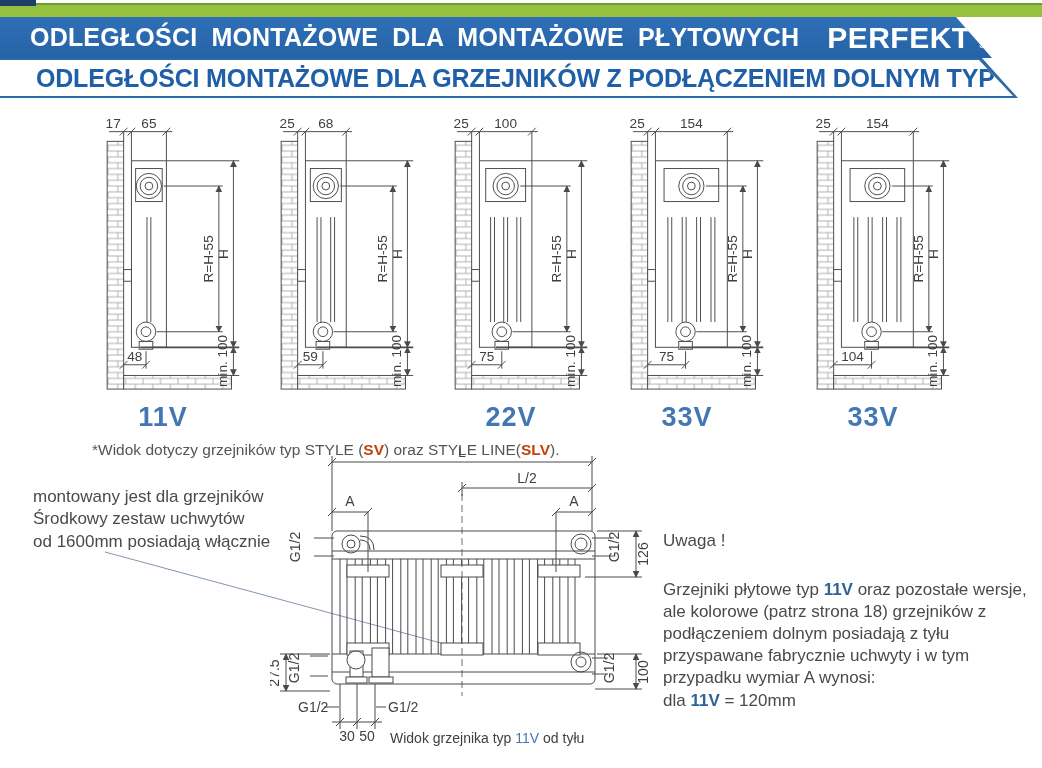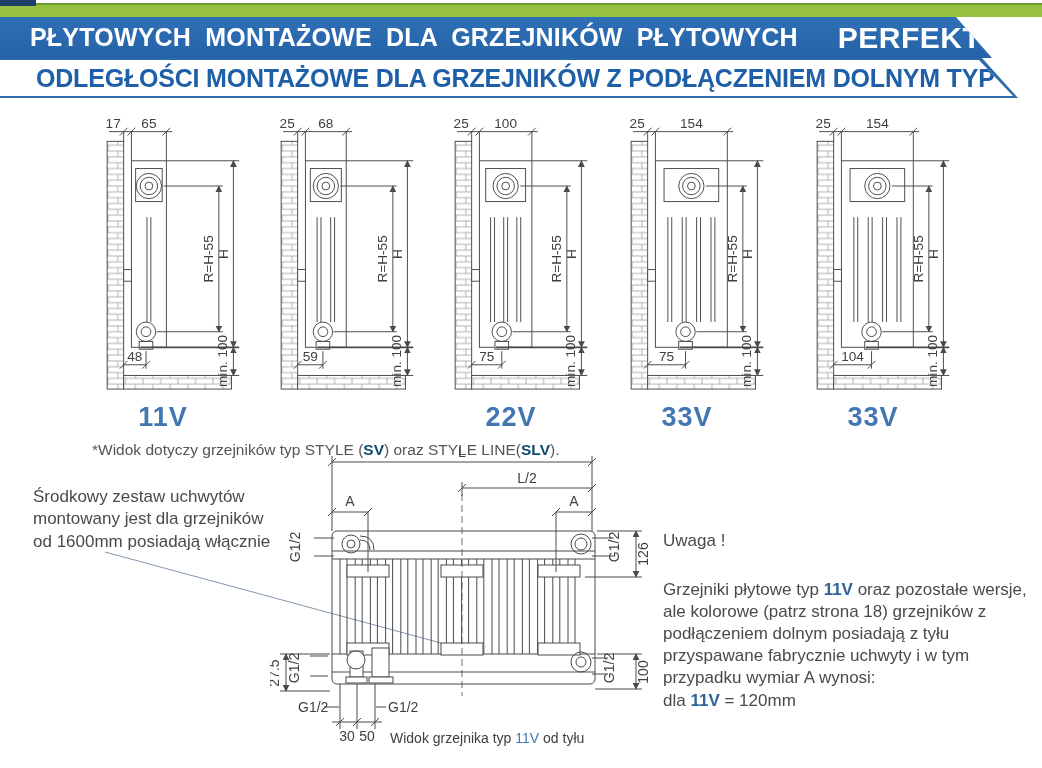--- a/index.html
+++ b/index.html
@@ -7,56 +7,56 @@
         font-family:"Liberation Sans",sans-serif;}
   
   .green-edge{position:absolute;left:0;top:3px;width:1042px;height:2px;background:#6f9c2f;}
   .green-band{position:absolute;left:0;top:5px;width:1042px;height:12px;background:#95c13e;}
   .navy-chip{position:absolute;left:0;top:0;width:36px;height:6px;background:#1e3f69;}
   .blue-banner{position:absolute;left:0;top:17px;width:992px;height:41px;
     background:linear-gradient(#2f6fb5,#2563a8);
     clip-path:polygon(0 0,956px 0,992px 100%,0 100%);
     display:flex;align-items:center;padding-left:30px;box-sizing:border-box;}
   .banner-title{color:#fff;font-size:25px;font-weight:700;letter-spacing:.2px;word-spacing:7px;white-space:nowrap;}
-  .brand{display:flex;align-items:flex-start;margin-left:40px;color:#fff;}
+  .brand{display:flex;align-items:flex-start;margin-left:28px;color:#fff;}
   .brand-main{font-size:30px;font-weight:800;letter-spacing:.5px;line-height:30px;}
   .brand-mark{margin-left:-2px;margin-top:-2px;}
   .brand-suffix{font-size:12px;font-weight:400;letter-spacing:.5px;margin-left:-6px;margin-top:14px;}
   .sub-outer{position:absolute;left:0;top:58px;width:1018px;height:40px;background:#2d6aa8;
     clip-path:polygon(0 0,982px 0,1018px 100%,0 100%);}
   .sub-inner{position:absolute;left:0;top:2px;width:1013px;height:36px;background:#ffffff;
     clip-path:polygon(0 0,979px 0,1013px 100%,0 100%);}
   .sub-text{padding-left:36px;font-size:25px;font-weight:700;color:#1e5fa7;line-height:36px;
     letter-spacing:-.2px;white-space:nowrap;}
   
   .slot{position:absolute;top:112px;width:170px;}
   .slot .type-label{text-align:center;font-size:27px;font-weight:700;color:#4277b3;letter-spacing:1px;margin-top:0;}
   svg text{font-family:"Liberation Sans",sans-serif;fill:#3f3f3f;font-size:14px;}
   
   .note-line{position:absolute;left:92px;top:441px;font-size:15.5px;color:#555;}
-  .note-line .bv{color:#0c4a6e;}
+  .note-line .bv{color:#c2410c;}
   .left-note{position:absolute;left:33px;top:486px;font-size:17px;color:#4a4a4a;line-height:1.32;}
   .right-note{position:absolute;left:663px;top:530px;width:380px;font-size:17px;color:#4a4a4a;line-height:1.3;}
   .right-note .uwaga{margin:0 16px 27px 0;}
   .right-note p{margin:0;}
   .bv{color:#2d6398;font-weight:700;}
   .dla{margin-top:13px;}
   .leader-svg,.rear-svg{position:absolute;}
 </style>
 </head>
 <body>
 
 <div class="page">
 
   <div class="green-edge"></div>
   <div class="green-band"></div>
   <div class="navy-chip"></div>
 
   <div class="blue-banner">
-    <span class="banner-title">PŁYTOWYCH MONTAŻOWE DLA GRZEJNIKÓW PŁYTOWYCH</span>
+    <span class="banner-title">ODLEGŁOŚCI MONTAŻOWE DLA MONTAŻOWE PŁYTOWYCH</span>
     <span class="brand">
       <span class="brand-main">PERFEKT</span>
       <span class="brand-mark">
         <svg width="16" height="22" viewBox="0 0 16 22">
             <path d="M2 9 A7 7 0 1 1 10 16" stroke="#fff" stroke-width="3" fill="none" stroke-linecap="round"></path>
           </svg>
       </span>
       <span class="brand-suffix">SYSTEM</span>
     </span>
   </div>
@@ -353,22 +353,22 @@
   <text x="66.5" y="252" text-anchor="middle">104</text>
 </svg></div>
       <div class="type-label">33V</div>
     </div>
 
   <div class="note-line">
     <span>*Widok dotyczy grzejników typ STYLE (</span><span class="bv">SV</span><span>) oraz STYLE LINE(</span><span class="bv">SLV</span><span>).</span>
   </div>
 
   <div class="left-note">
+    <div>montowany jest dla grzejników</div>
     <div>Środkowy zestaw uchwytów</div>
-    <div>montowany jest dla grzejników</div>
     <div>od 1600mm posiadają włącznie</div>
   </div>
 
   <svg class="leader-svg" style="left:60px;top:540px" width="410" height="115">
     <line x1="45" y1="12" x2="403" y2="109" stroke="#8096ad" stroke-width="1"></line>
   </svg>
 
   <svg class="rear-svg" style="left:270px;top:444px" width="390" height="322" viewBox="0 0 390 322">
     <defs>
       <marker id="arR" viewBox="0 0 10 10" refX="9" refY="5" markerWidth="7" markerHeight="7" orient="auto-start-reverse">

